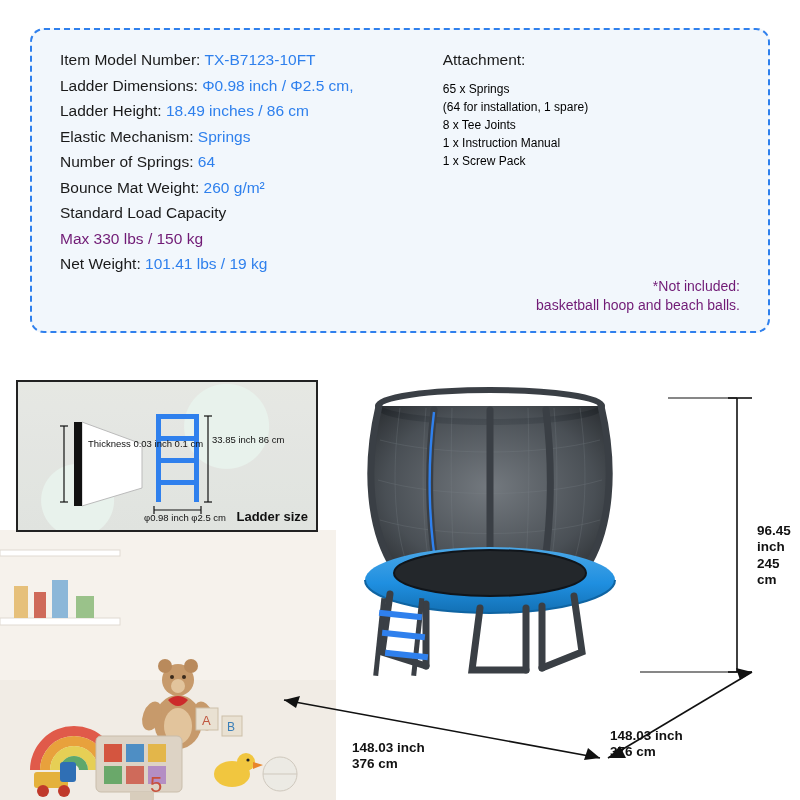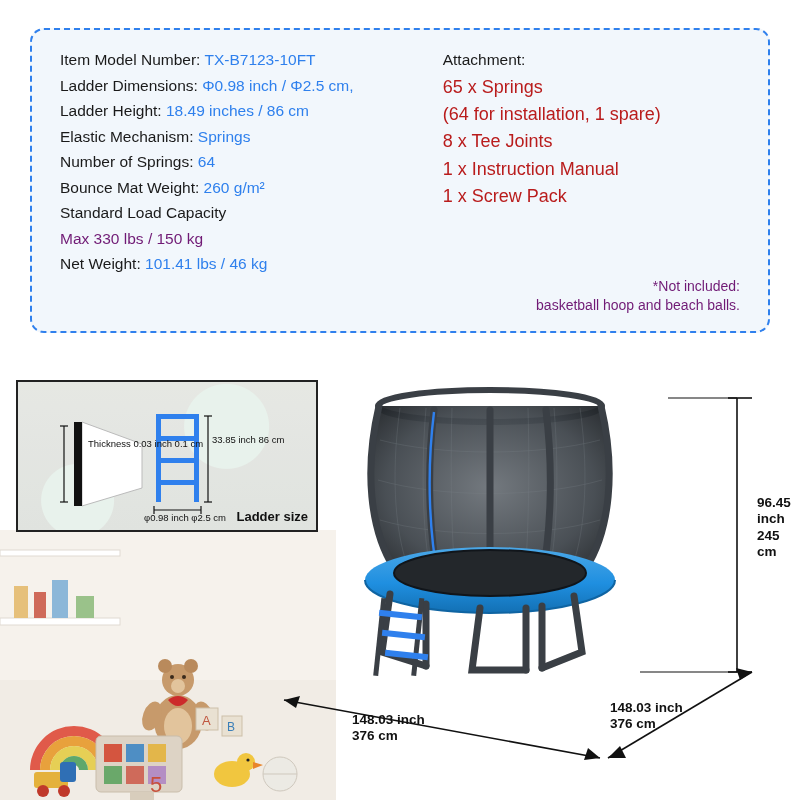--- a/index.html
+++ b/index.html
@@ -35,25 +35,25 @@
   }
   .spec-row .lbl { color: #1a1a1a; margin-top: 24px; }
   .spec-row .val { color: #2f80ed; }
   .spec-row.value-only { color: #701a75; }
   .spec-row.cont { color: #1a1a1a; }
 
   .attach-title {
     font-size: 15.5px;
     color: #1a1a1a;
     line-height: 1.52;
-    margin-bottom: 2px;
+    margin-bottom: 8px;
   }
   .attach-item {
-    font-size: 18px;
-    color: #b91c1c;
+    font-size: 12px;
+    color: #000000;
     line-height: 1.52;
   }
   .notincl {
     position: absolute;
     right: 28px;
     bottom: 16px;
     text-align: right;
     font-size: 14px;
     color: #701a75;
     line-height: 1.35;
@@ -94,21 +94,21 @@
     background:linear-gradient(180deg,#f3efe9 0%, #efe9e1 60%, #e8e0d6 100%);
   }
 
   
   #trampoline { position:absolute; left:330px; top:380px; width:340px; height:330px; }
 
   
   .dim-text {
     position:absolute;
     font-size:13.5px; font-weight:bold; color:#111;
-    line-height:1.22; white-space:pre-line;
+    line-height:1.22; white-space:pre-line;margin-top:28px;
   }
 </style>
 </head>
 <body>
 
 <div id="spec-panel">
 
   <div class="spec-col-left">
     <div class="spec-row">
       <span class="lbl">Item Model Number:</span>
@@ -131,21 +131,21 @@
       <span class="val">64</span>
     </div>
     <div class="spec-row">
       <span class="lbl">Bounce Mat Weight:</span>
       <span class="val">260 g/m²</span>
     </div>
     <div class="spec-row">Standard Load Capacity</div>
     <div class="spec-row value-only">Max 330 lbs / 150 kg</div>
     <div class="spec-row">
       <span class="lbl">Net Weight:</span>
-      <span class="val">101.41 lbs / 46 kg</span>
+      <span class="val">101.41 lbs / 19 kg</span>
     </div>
   </div>
 
   <div class="spec-col-right">
     <div class="attach-title">Attachment:</div>
     <div class="attach-item">65 x Springs</div>
     <div class="attach-item">(64 for installation, 1 spare)</div>
     <div class="attach-item">8 x Tee Joints</div>
     <div class="attach-item">1 x Instruction Manual</div>
     <div class="attach-item">1 x Screw Pack</div>

